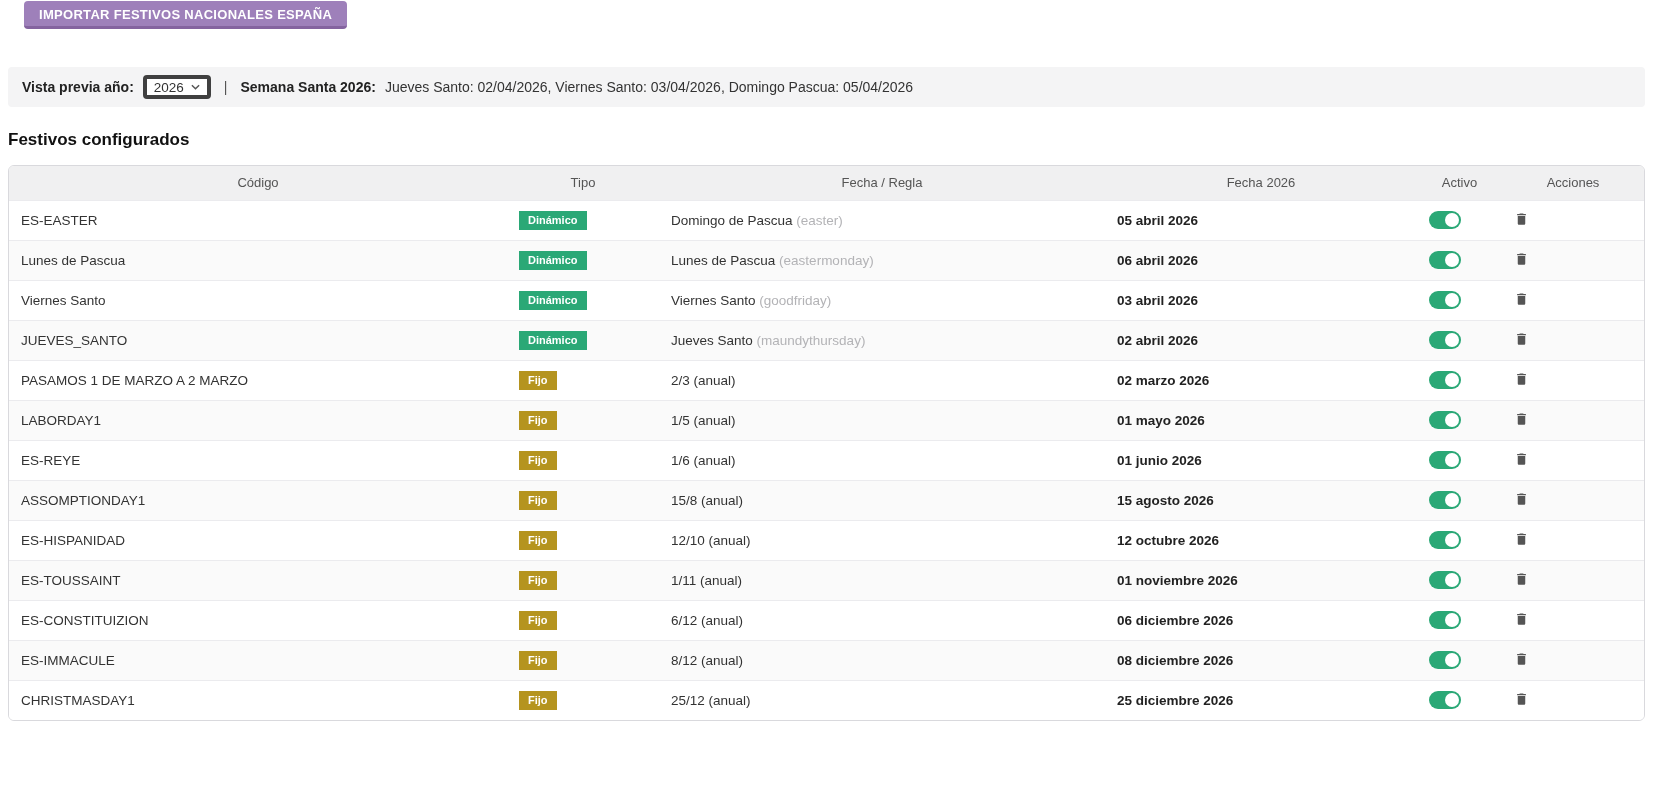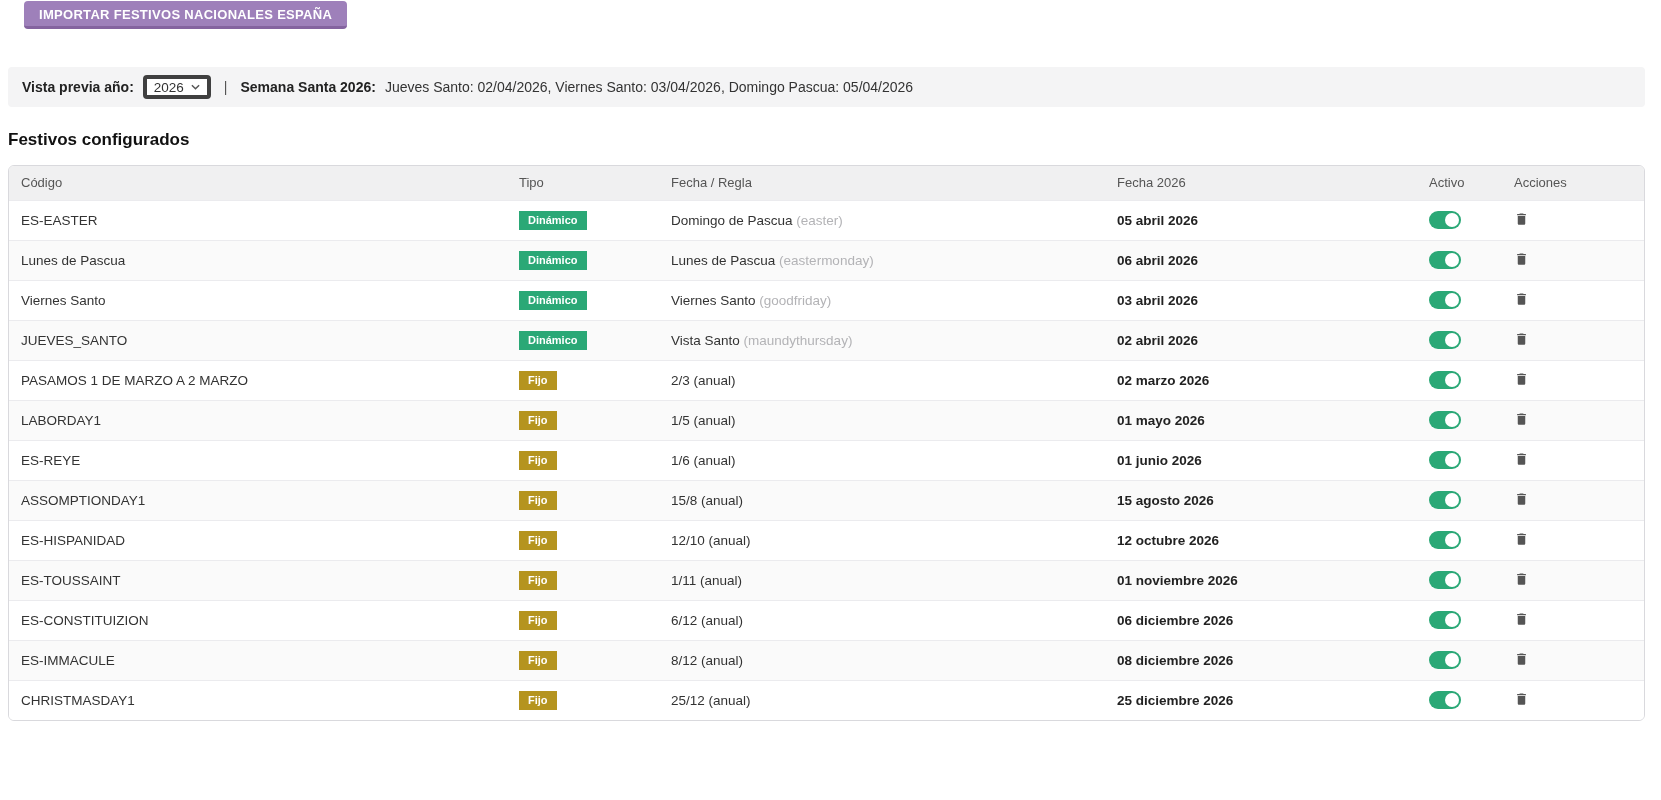--- a/index.html
+++ b/index.html
@@ -45,21 +45,21 @@
   .table-wrap {
     margin:0 16px 0 8px; border:1px solid #d9d9dd; border-radius:6px;
     overflow:hidden; background:#fff;
   }
   table { width:100%; border-collapse:collapse; table-layout:fixed; font-size:13.5px; }
   col.c-codigo { width:498px; } col.c-tipo { width:152px; }
   col.c-regla  { width:446px; } col.c-fecha { width:312px; }
   col.c-activo { width:85px;  } col.c-acciones { width:auto; }
   thead th {
     background:#f0f0f1; color:#555; font-weight:normal; font-size:13px;
-    text-align:left; padding:9px 12px; height:34px;
+    text-align:center; padding:9px 12px; height:34px;
   }
   tbody td { padding:10px 12px; height:39px; vertical-align:middle; }
   tbody tr { background:#fff; border-top:1px solid #ebebee; }
   tbody tr:nth-child(even) { background:#fafafa; }
 
   .badge {
     display:inline-block; color:#fff; font-size:11px; font-weight:bold;
     padding:3px 9px; border-radius:0; line-height:13px;
   }
   .rule-code { color:#b3b3b6; }
@@ -197,21 +197,21 @@
         </svg>
       </button>
     </td>
   </tr>
         <tr>
     <td>JUEVES_SANTO</td>
     <td>
       <span class="badge" style="background: rgb(42, 168, 118);">Dinámico</span>
     </td>
     <td>
-      <span>Vista Santo</span>
+      <span>Jueves Santo</span>
       <span class="rule-code">(maundythursday)</span>
     </td>
     <td>
       <span class="fecha">02 abril 2026</span>
     </td>
     <td>
       <span class="toggle on">
         <span class="knob"></span>
       </span>
     </td>

